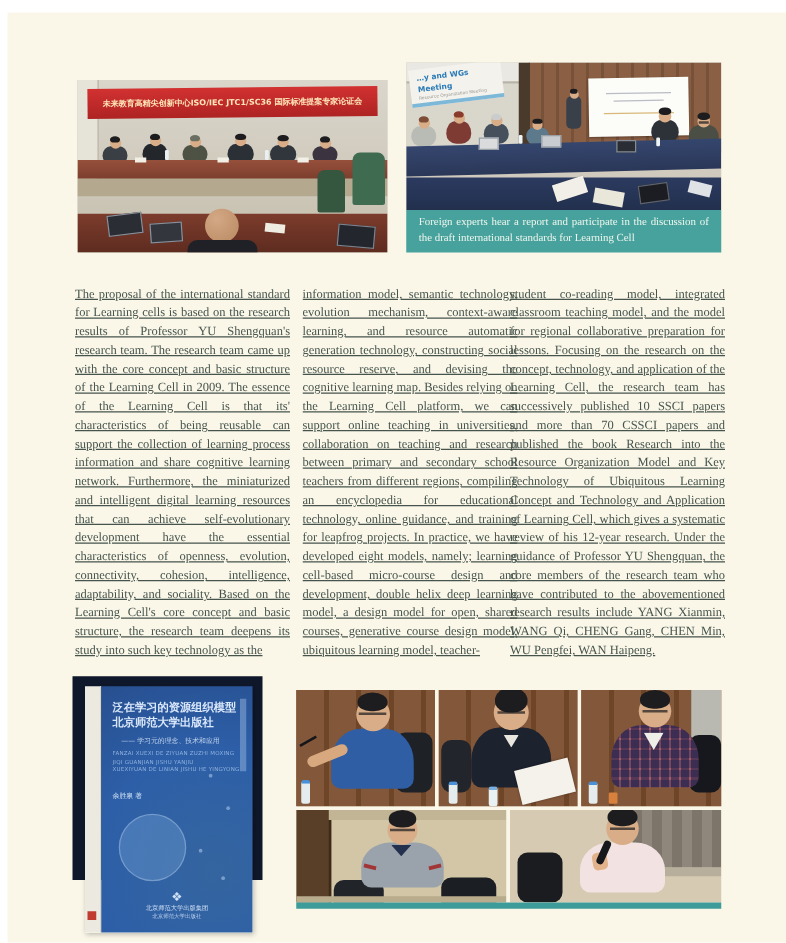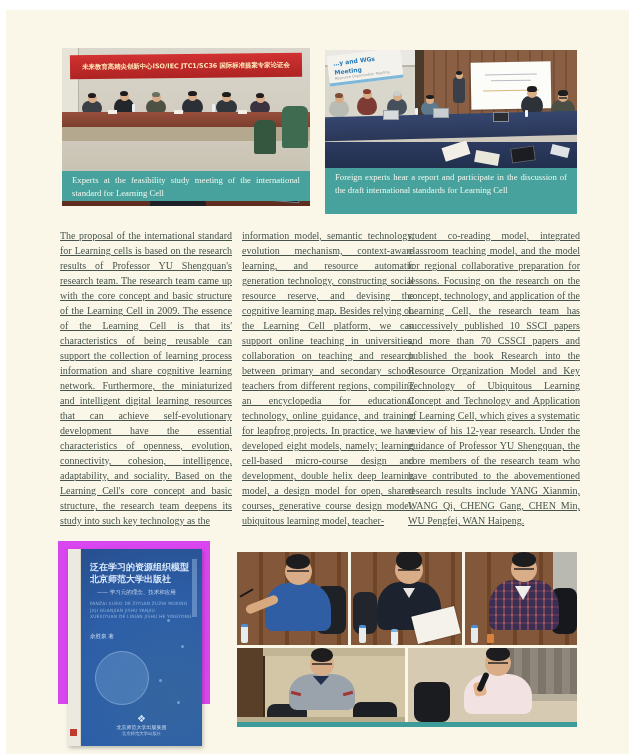--- a/index.html
+++ b/index.html
@@ -2,39 +2,39 @@
 <html><head>
 <meta charset="utf-8">
 <style>
   html,body{margin:0;padding:0;background:#ffffff;}
   .page{position:relative;width:629px;height:754px;background:#FAF7E9;overflow:hidden;
         box-shadow:inset 6px 10px 0 0 #ffffff;
         font-family:"Liberation Serif","DejaVu Serif",serif;}
   .abs{position:absolute;}
   
   .photo{position:absolute;overflow:hidden;background:#cfcabd;}
-  .photo1{left:62px;top:48px;width:248px;height:158px;}
+  .photo1{left:62px;top:64px;width:248px;height:138px;}
   .photo2{left:325px;top:50px;width:252px;height:118px;}
   .cap{position:absolute;background:#47A29D;color:#EFF6EE;font-size:8.7px;line-height:13px;
        padding:3px 10px 0 10px;text-align:justify;box-sizing:border-box;}
   .cap1{left:62px;top:171px;width:248px;height:30px;}
-  .cap2{left:325px;top:168px;width:252px;height:46px;}
+  .cap2{left:325px;top:168px;width:252px;height:34px;}
   
   .col{position:absolute;top:228px;width:172px;height:302px;overflow:hidden;
        font-size:10px;line-height:15px;color:#46544D;text-align:justify;text-decoration:underline;}
   .c1{left:60px;} .c2{left:242px;} .c3{left:408px;}
   
   .fig{position:absolute;}
   .fig .hd{position:relative;border-radius:50%;background:#d9ad87;margin:0 auto;}
   .fig .hr{position:absolute;top:-16%;left:4%;right:4%;height:58%;
            border-radius:50% 50% 45% 45%;background:#1d1d1f;}
   .fig .gl{position:absolute;top:46%;left:10%;right:10%;height:2px;background:rgba(25,25,30,.7);}
   .fig .bd{margin-top:-2px;border-radius:35% 35% 8px 8px / 55% 55% 8px 8px;}
   
-  .bookwrap{left:58px;top:541px;width:152px;height:163px;background:#d946ef;}
+  .bookwrap{left:58px;top:541px;width:152px;height:163px;background:#0f172a;}
   .book{position:absolute;left:10px;top:8px;width:134px;height:197px;box-shadow:1px 2px 4px rgba(0,0,0,.25);}
   .spine{position:absolute;left:0;top:0;width:12px;height:100%;background:#ece9e0;border-right:1px solid #d8d4c6;}
   .spinemark{position:absolute;left:2px;bottom:10px;width:7px;height:7px;background:#c03a30;}
   .cover{position:absolute;left:13px;right:0;top:0;bottom:0;background:
          radial-gradient(circle at 75% 75%, #35659f 0%, #2D5FA8 55%, #274f8f 100%);}
   .cover .ring{position:absolute;left:14px;top:102px;width:52px;height:52px;border-radius:50%;
                background:rgba(120,165,215,.35);border:1px solid rgba(200,220,245,.35);}
   .cover .dot{position:absolute;width:3px;height:3px;border-radius:50%;background:rgba(190,215,245,.5);}
   .cover .series{position:absolute;right:5px;top:10px;width:5px;height:58px;background:rgba(160,190,230,.45);}
   .btitle{position:absolute;left:9px;top:12px;color:#d9e7fa;font-weight:bold;font-size:9px;line-height:12px;
@@ -126,21 +126,20 @@
 
     <div class="abs" style="left:0;bottom:0;width:100%;height:31px;background:linear-gradient(#7c3c2c,#5e2c20);"></div>
     <div class="abs" style="left:24px;bottom:14px;width:26px;height:15px;background:#2a2d33;transform:rotate(-7deg);border:1px solid #8b8f98;"></div>
     <div class="abs" style="left:58px;bottom:8px;width:24px;height:14px;background:#33363d;transform:rotate(-4deg);border:1px solid #8b8f98;"></div>
     <div class="abs" style="left:150px;bottom:16px;width:16px;height:7px;background:#efece2;transform:rotate(6deg);"></div>
     <div class="abs" style="right:10px;bottom:4px;width:28px;height:16px;background:#23262c;transform:rotate(5deg);border:1px solid #7d828c;"></div>
 
     <div class="abs" style="left:102px;bottom:8px;width:27px;height:27px;border-radius:50%;background:radial-gradient(circle at 35% 30%,#d3a884,#b98a63);"></div>
     <div class="abs" style="left:88px;bottom:0;width:56px;height:10px;background:#1f2126;border-radius:8px 8px 0 0;"></div>
   </figure>
-  <figcaption class="cap cap1">Experts at the feasibility study meeting of the international standard for Learning Cell</figcaption>
 
   <figure class="photo photo2" style="margin:0;">
     <div class="abs" style="left:0;top:0;width:100%;height:15px;background:#eae8e2;border-bottom:2px solid #b9b4a8;"></div>
     <div class="abs" style="left:0;top:17px;width:98px;height:52px;background:#d9d6cc;"></div>
     <div class="abs" style="left:98px;top:0;right:0;height:72px;background:repeating-linear-gradient(90deg,#8a5f44 0 10px,#775138 10px 12px);"></div>
     <div class="abs" style="left:90px;top:0;width:9px;height:70px;background:#4a3a2b;"></div>
     <div class="banner2">
       <div class="t">…y and WGs Meeting</div>
       <div class="t2">Resource Organization Meeting</div>
     </div>

